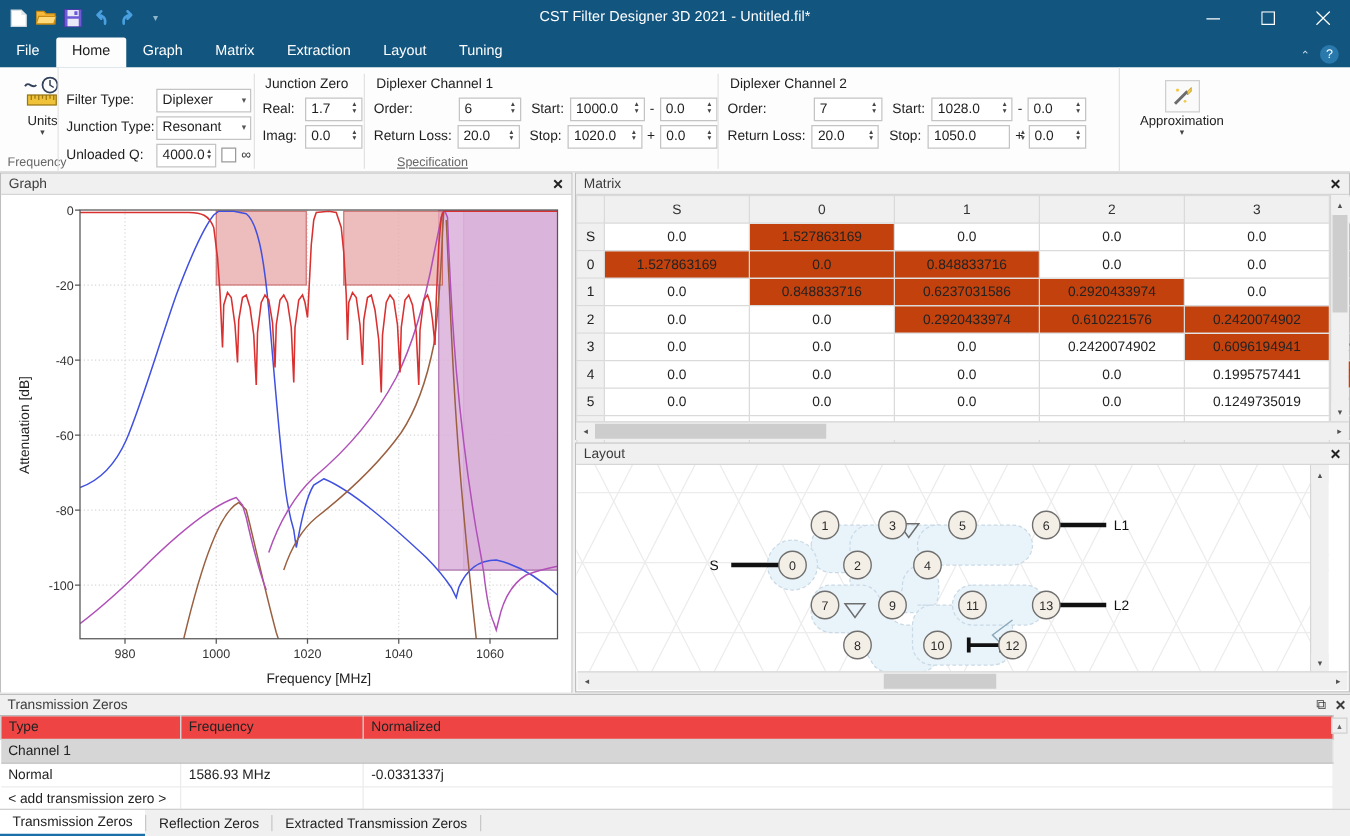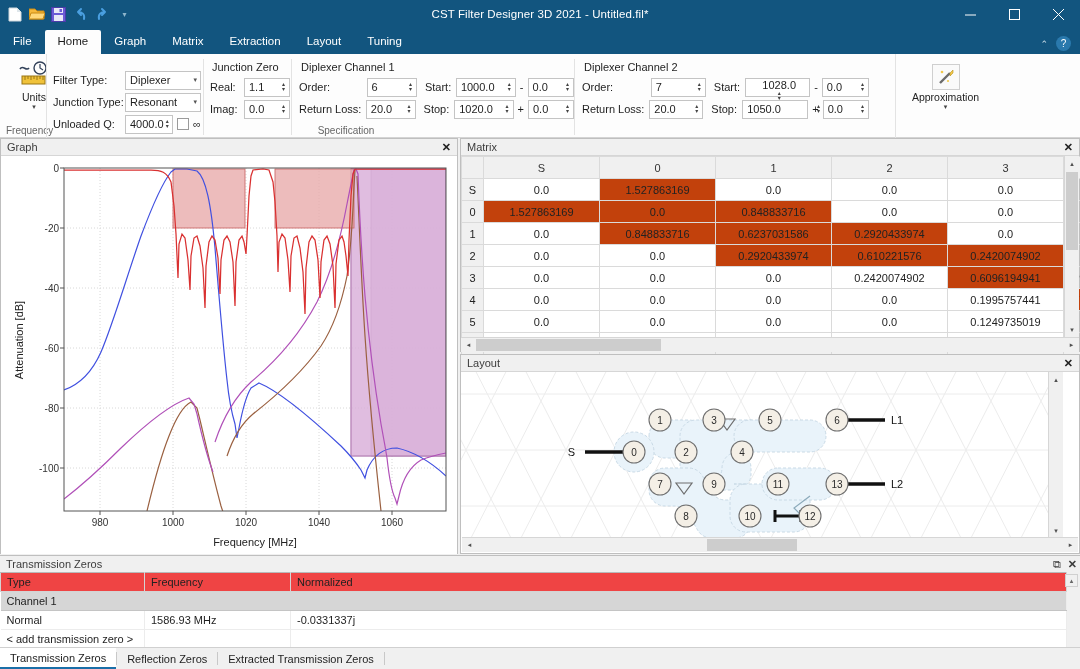--- a/index.html
+++ b/index.html
@@ -246,21 +246,21 @@
           <div class="chk"></div>
           <span class="inf">∞</span>
         </div>
       </div>
 
       <div style="width:88px;border-left:1px solid #e3e3e3;padding-left:6px;">
         <div class="grp-head">Junction Zero</div>
         <div class="frow">
           <span class="flabel" style="width:30px;">Real:</span>
           <div class="fspin" style="width:46px;">
-            <span>1.1</span>
+            <span>1.7</span>
             <span class="spinner">
                 <span>▴</span>
                 <span>▾</span>
               </span>
           </div>
         </div>
         <div class="frow">
           <span class="flabel" style="width:30px;">Imag:</span>
           <div class="fspin" style="width:46px;">
             <span>0.0</span>
@@ -333,21 +333,21 @@
         <div class="frow">
           <span class="flabel" style="width:66px;">Order:</span>
           <div class="fspin" style="width:56px;">
             <span>7</span>
             <span class="spinner">
                 <span>▴</span>
                 <span>▾</span>
               </span>
           </div>
           <span class="flabel" style="width:32px;padding-left:4px;">Start:</span>
-          <div class="fspin" style="width:66px;flex-direction:column;">
+          <div class="fspin" style="width:66px;">
             <span>1028.0</span>
             <span class="spinner">
                 <span>▴</span>
                 <span>▾</span>
               </span>
           </div>
           <span class="flabel">-</span>
           <div class="fspin" style="width:48px;">
             <span>0.0</span>
             <span class="spinner">
@@ -377,21 +377,21 @@
           <div class="fspin" style="width:48px;">
             <span>0.0</span>
             <span class="spinner">
                 <span>▴</span>
                 <span>▾</span>
               </span>
           </div>
         </div>
       </div>
     </div>
-    <div class="rgroup-title" style="left:130px;right:380px;">Specification</div>
+    <div class="rgroup-title" style="left:130px;right:380px;text-decoration:underline;">Specification</div>
   </div>
 
   <div class="rgroup" style="width:100px;align-items:center;padding-top:8px;">
     <div class="bigbtn" style="width:96px;">
       <span class="glyph" style="width:28px;height:26px;border:1px solid #cfcfcf;background:#fafafa;">
         <svg width="18" height="18" viewBox="0 0 18 18">
           <line x1="3" y1="15" x2="13" y2="5" stroke="#6b6b6b" stroke-width="2.4"></line>
           <polygon points="13,5 16,2 16,5 13,8" fill="#f2c94c" stroke="#b8901a" stroke-width="0.6"></polygon>
           <circle cx="5" cy="4" r="1.3" fill="#f2c94c"></circle>
           <circle cx="11" cy="13" r="1.1" fill="#f2c94c"></circle>

